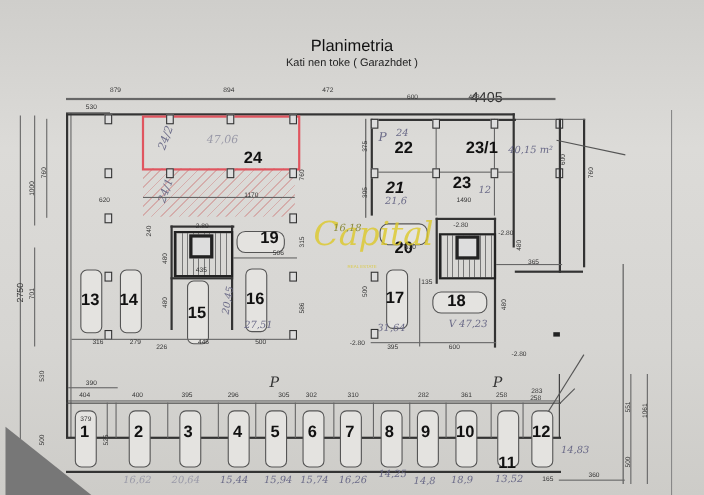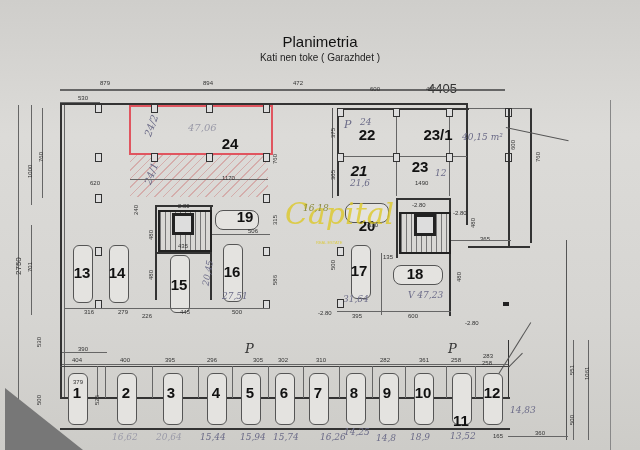--- a/index.html
+++ b/index.html
@@ -263,21 +263,21 @@
 <div class="dim" style="left:73px;top:379px;">379</div>
 <div class="dimv" style="left:94px;top:405px;">525</div>
 
 <div class="wall" style="left:60px;top:428px;width:450px;height:2px;"></div>
 
 <div class="hand" style="left:112px;top:432px;color:#9a9aa8;">16,62</div>
 <div class="hand" style="left:156px;top:432px;color:#9a9aa8;">20,64</div>
 <div class="hand" style="left:200px;top:432px;">15,44</div>
 <div class="hand" style="left:240px;top:432px;">15,94</div>
 <div class="hand" style="left:273px;top:432px;">15,74</div>
-<div class="hand" style="left:320px;top:432px;">16,26</div>
+<div class="hand" style="left:308px;top:432px;">16,26</div>
 <div class="hand" style="left:344px;top:427px;">14,25</div>
 <div class="hand" style="left:376px;top:433px;">14,8</div>
 <div class="hand" style="left:410px;top:432px;">18,9</div>
 <div class="hand" style="left:450px;top:431px;">13,52</div>
 
 <div class="dim" style="left:493px;top:433px;">165</div>
 <div class="thinh" style="left:508px;top:436px;width:60px;"></div>
 <div class="dim" style="left:535px;top:430px;">360</div>
 <div class="thinv" style="left:573px;top:340px;height:100px;"></div>
 <div class="dimv" style="left:569px;top:375px;">551</div>

